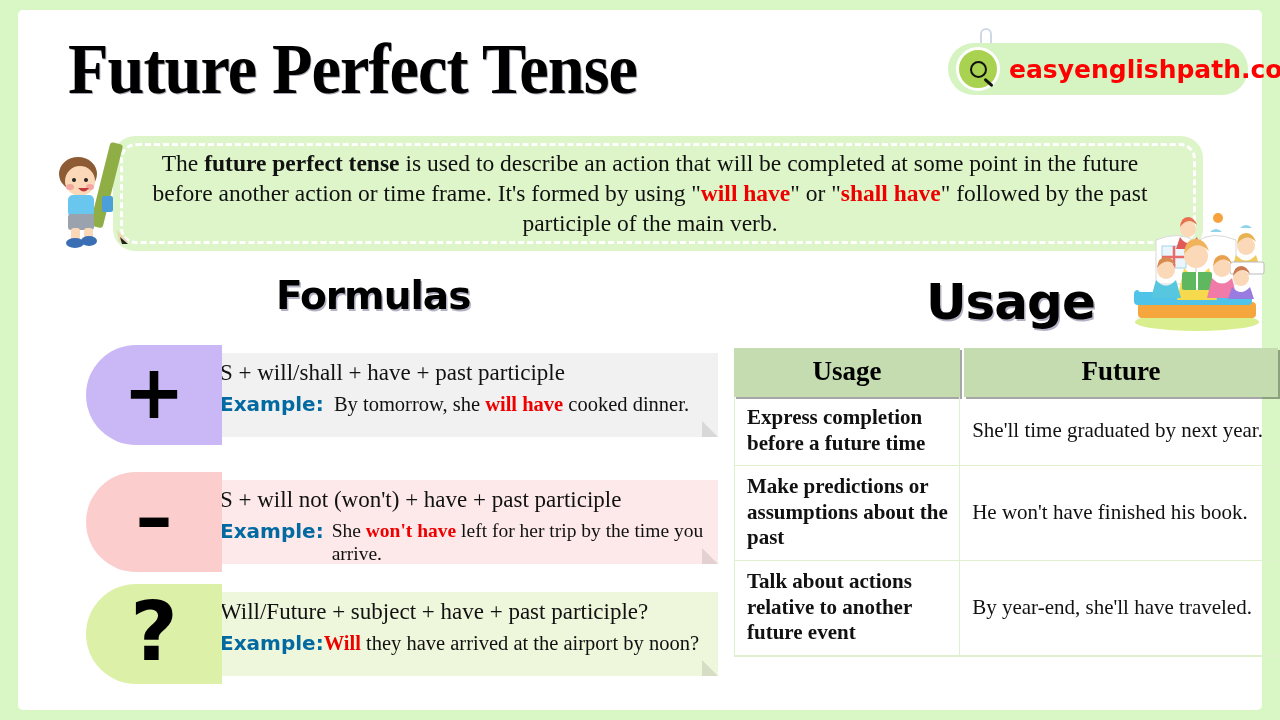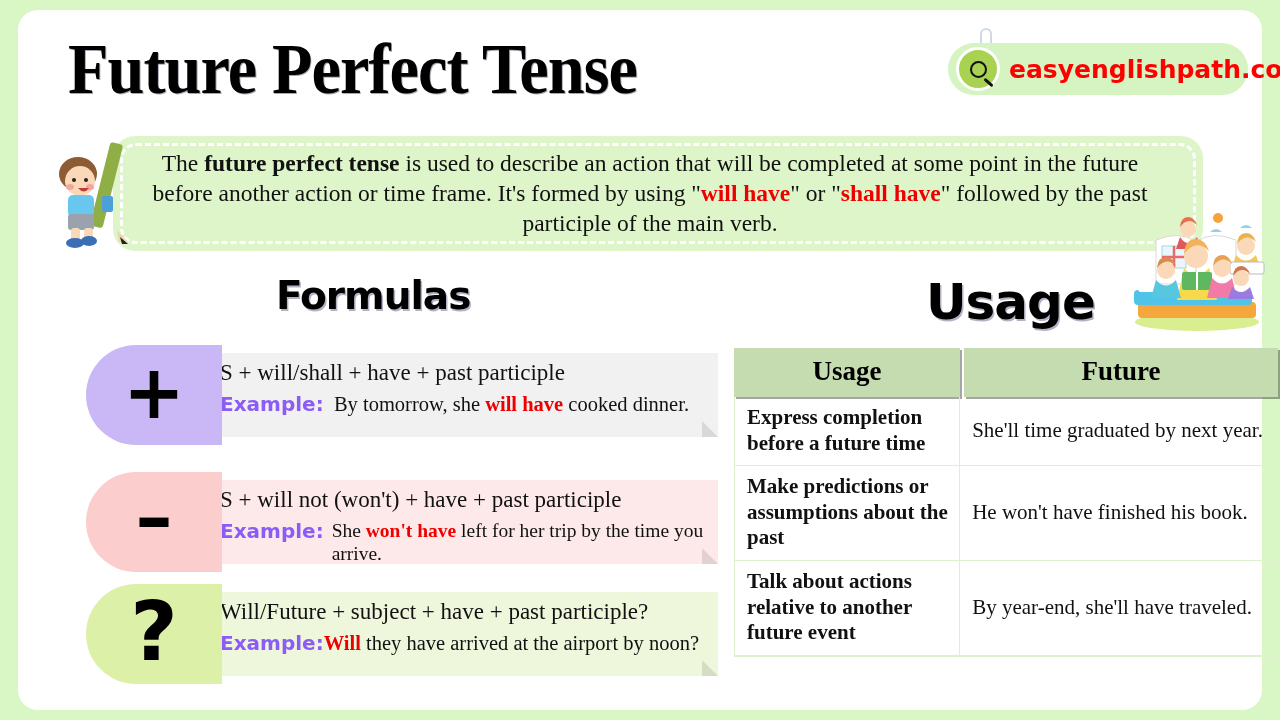--- a/index.html
+++ b/index.html
@@ -8,21 +8,21 @@
     background:#d9f7c4;
     font-family:"Liberation Serif", serif;
     overflow:hidden;
   }
   .page { position:relative; width:1280px; height:720px; }
 
   .card {
     position:absolute; left:18px; top:10px;
     width:1244px; height:700px;
     background:#ffffff;
-    border-radius:20px;
+    border-radius:5px;
   }
 
   
   .title {
     position:absolute; left:50px; top:18px;
     font-family:"Liberation Serif", serif;
     font-weight:bold;
     font-size:72px;
     letter-spacing:-1px;
     color:#000;
@@ -131,21 +131,21 @@
     position:absolute; left:110px; top:8px;
     width:522px; height:84px;
     padding:6px 12px 0 24px;
   }
   .frow .formula {
     font-size:23px; color:#111; line-height:1.25;
   }
   .frow .example { margin-top:4px; font-size:20.5px; color:#111; line-height:1.2; }
   .frow .example .lbl {
     font-family:"DejaVu Sans", sans-serif;
-    font-weight:bold; font-size:20px; color:#8b5cf6;
+    font-weight:bold; font-size:20px; color:#0369a1;
   }
   .frow .fold {
     position:absolute; right:0; bottom:0;
     width:0; height:0;
     border-left:16px solid rgba(0,0,0,.10);
     border-top:16px solid transparent;
   }
 
   .row-pos { top:335px; }
   .row-pos .badge { background:#c9b8f5; }

